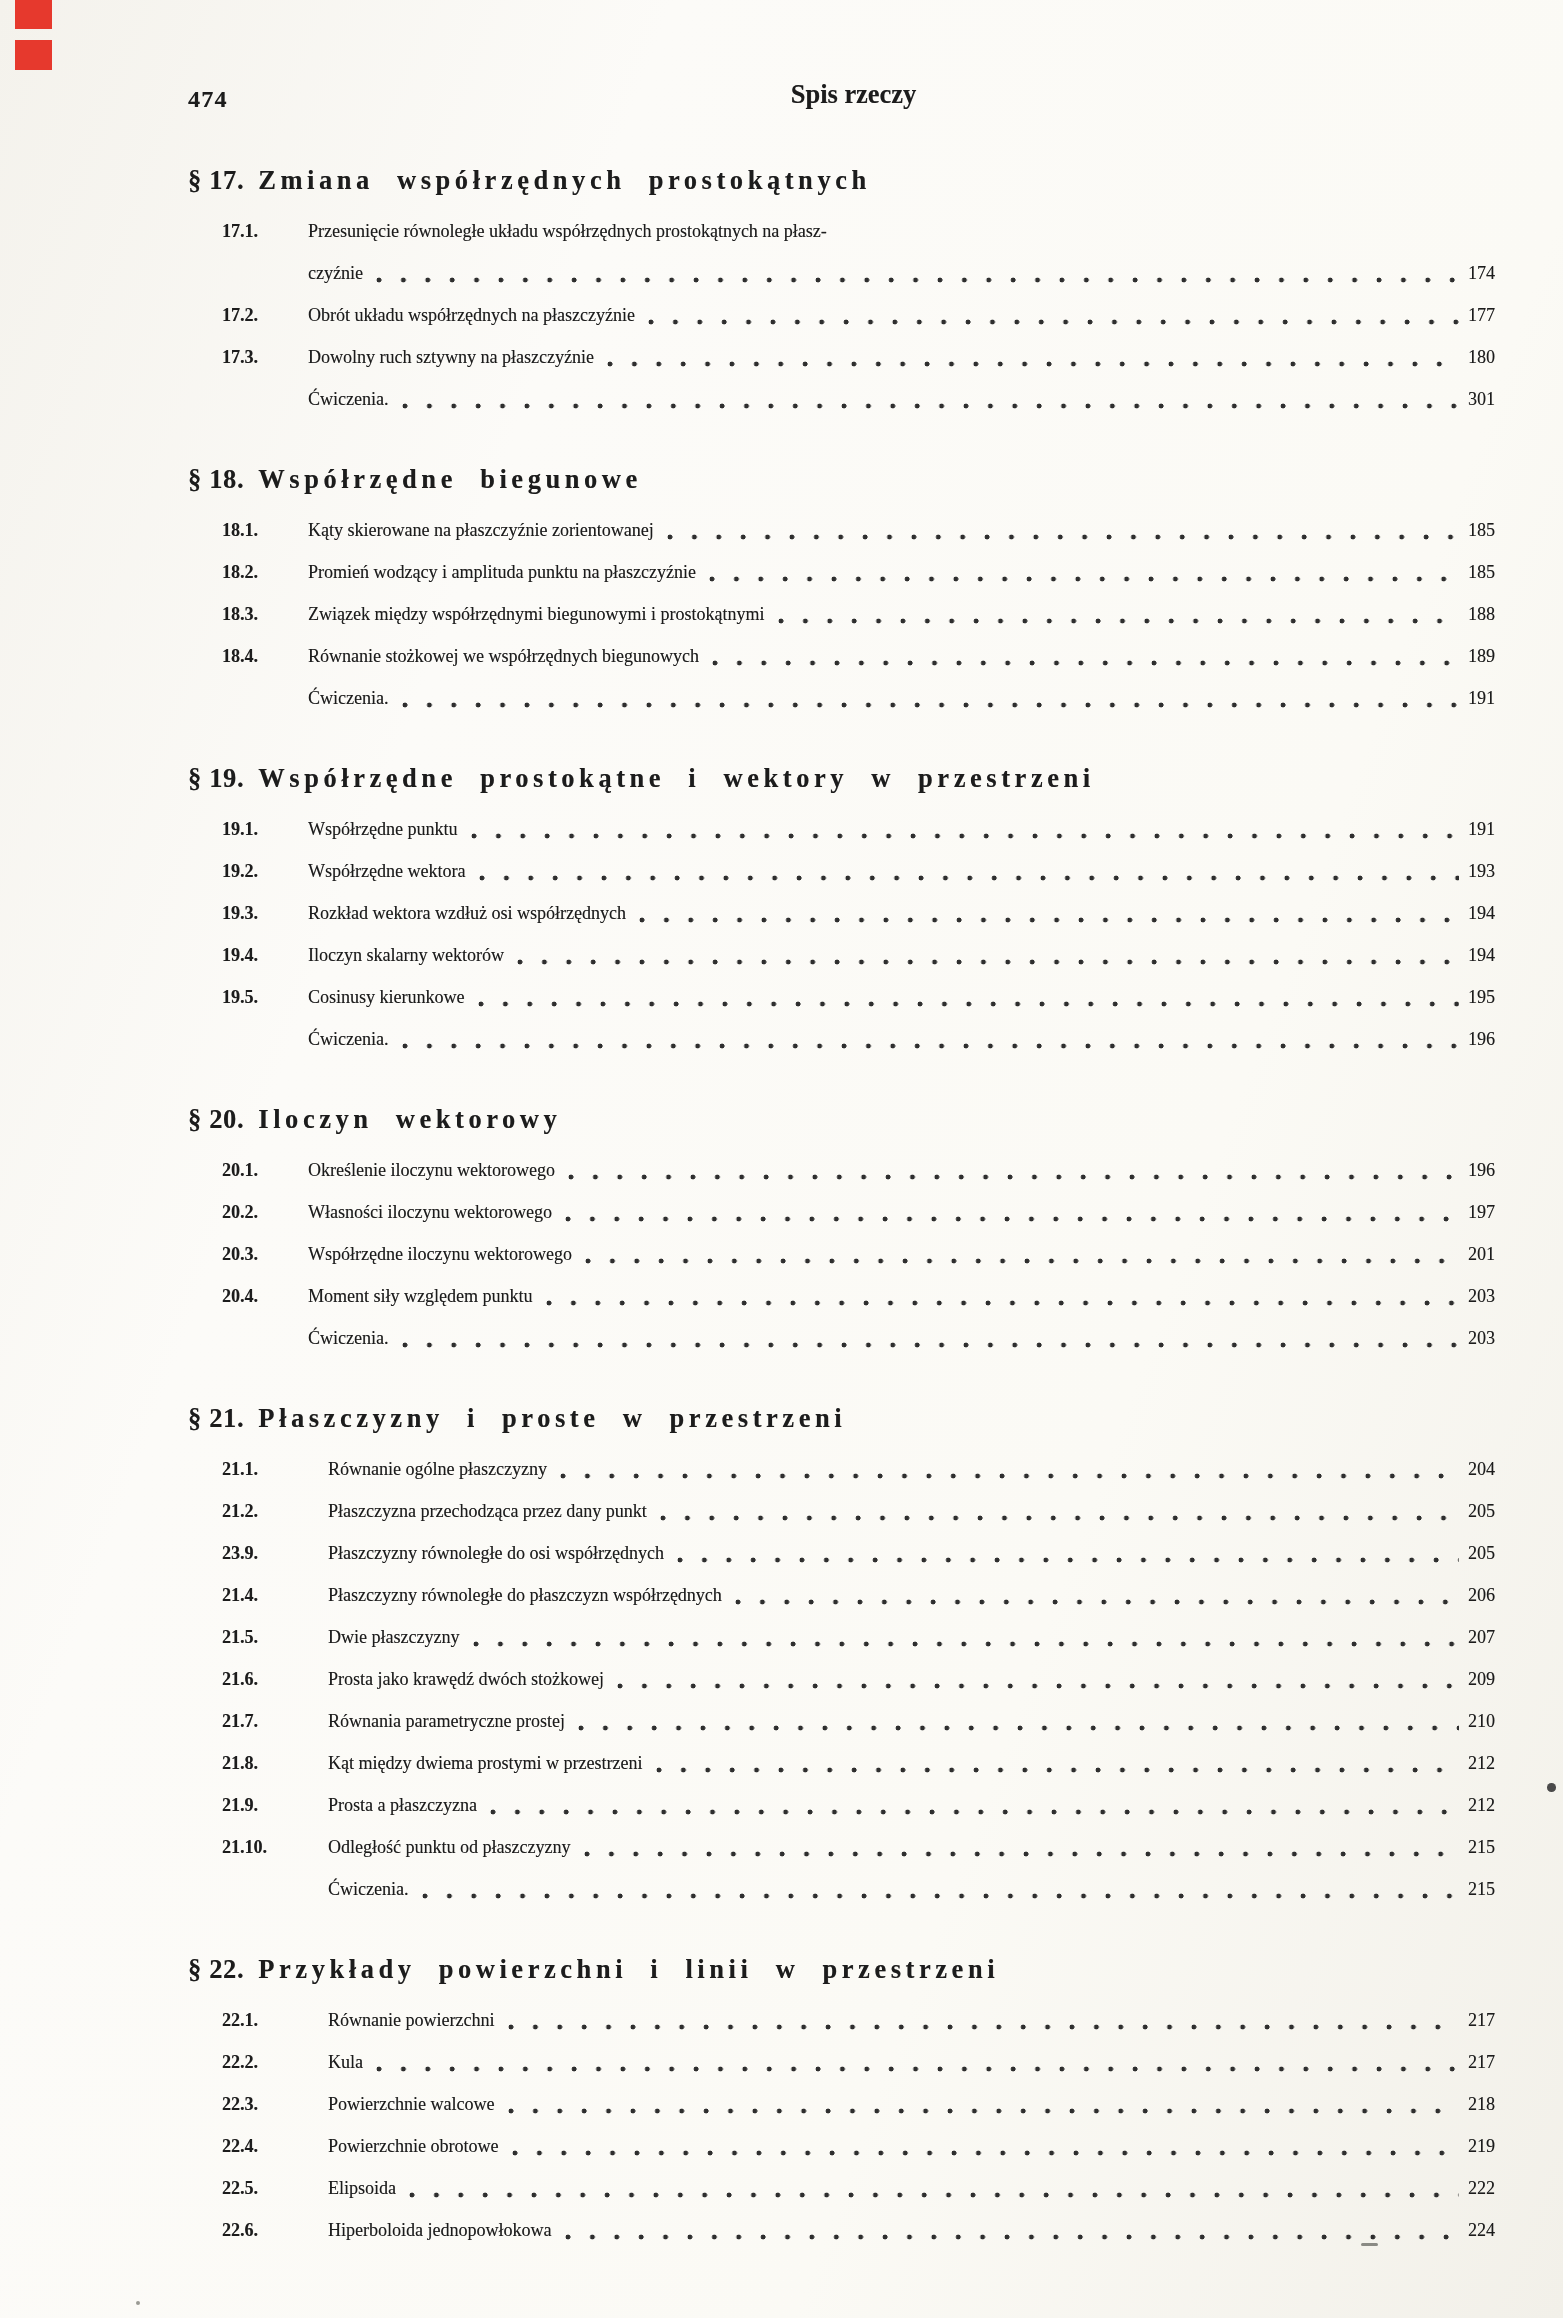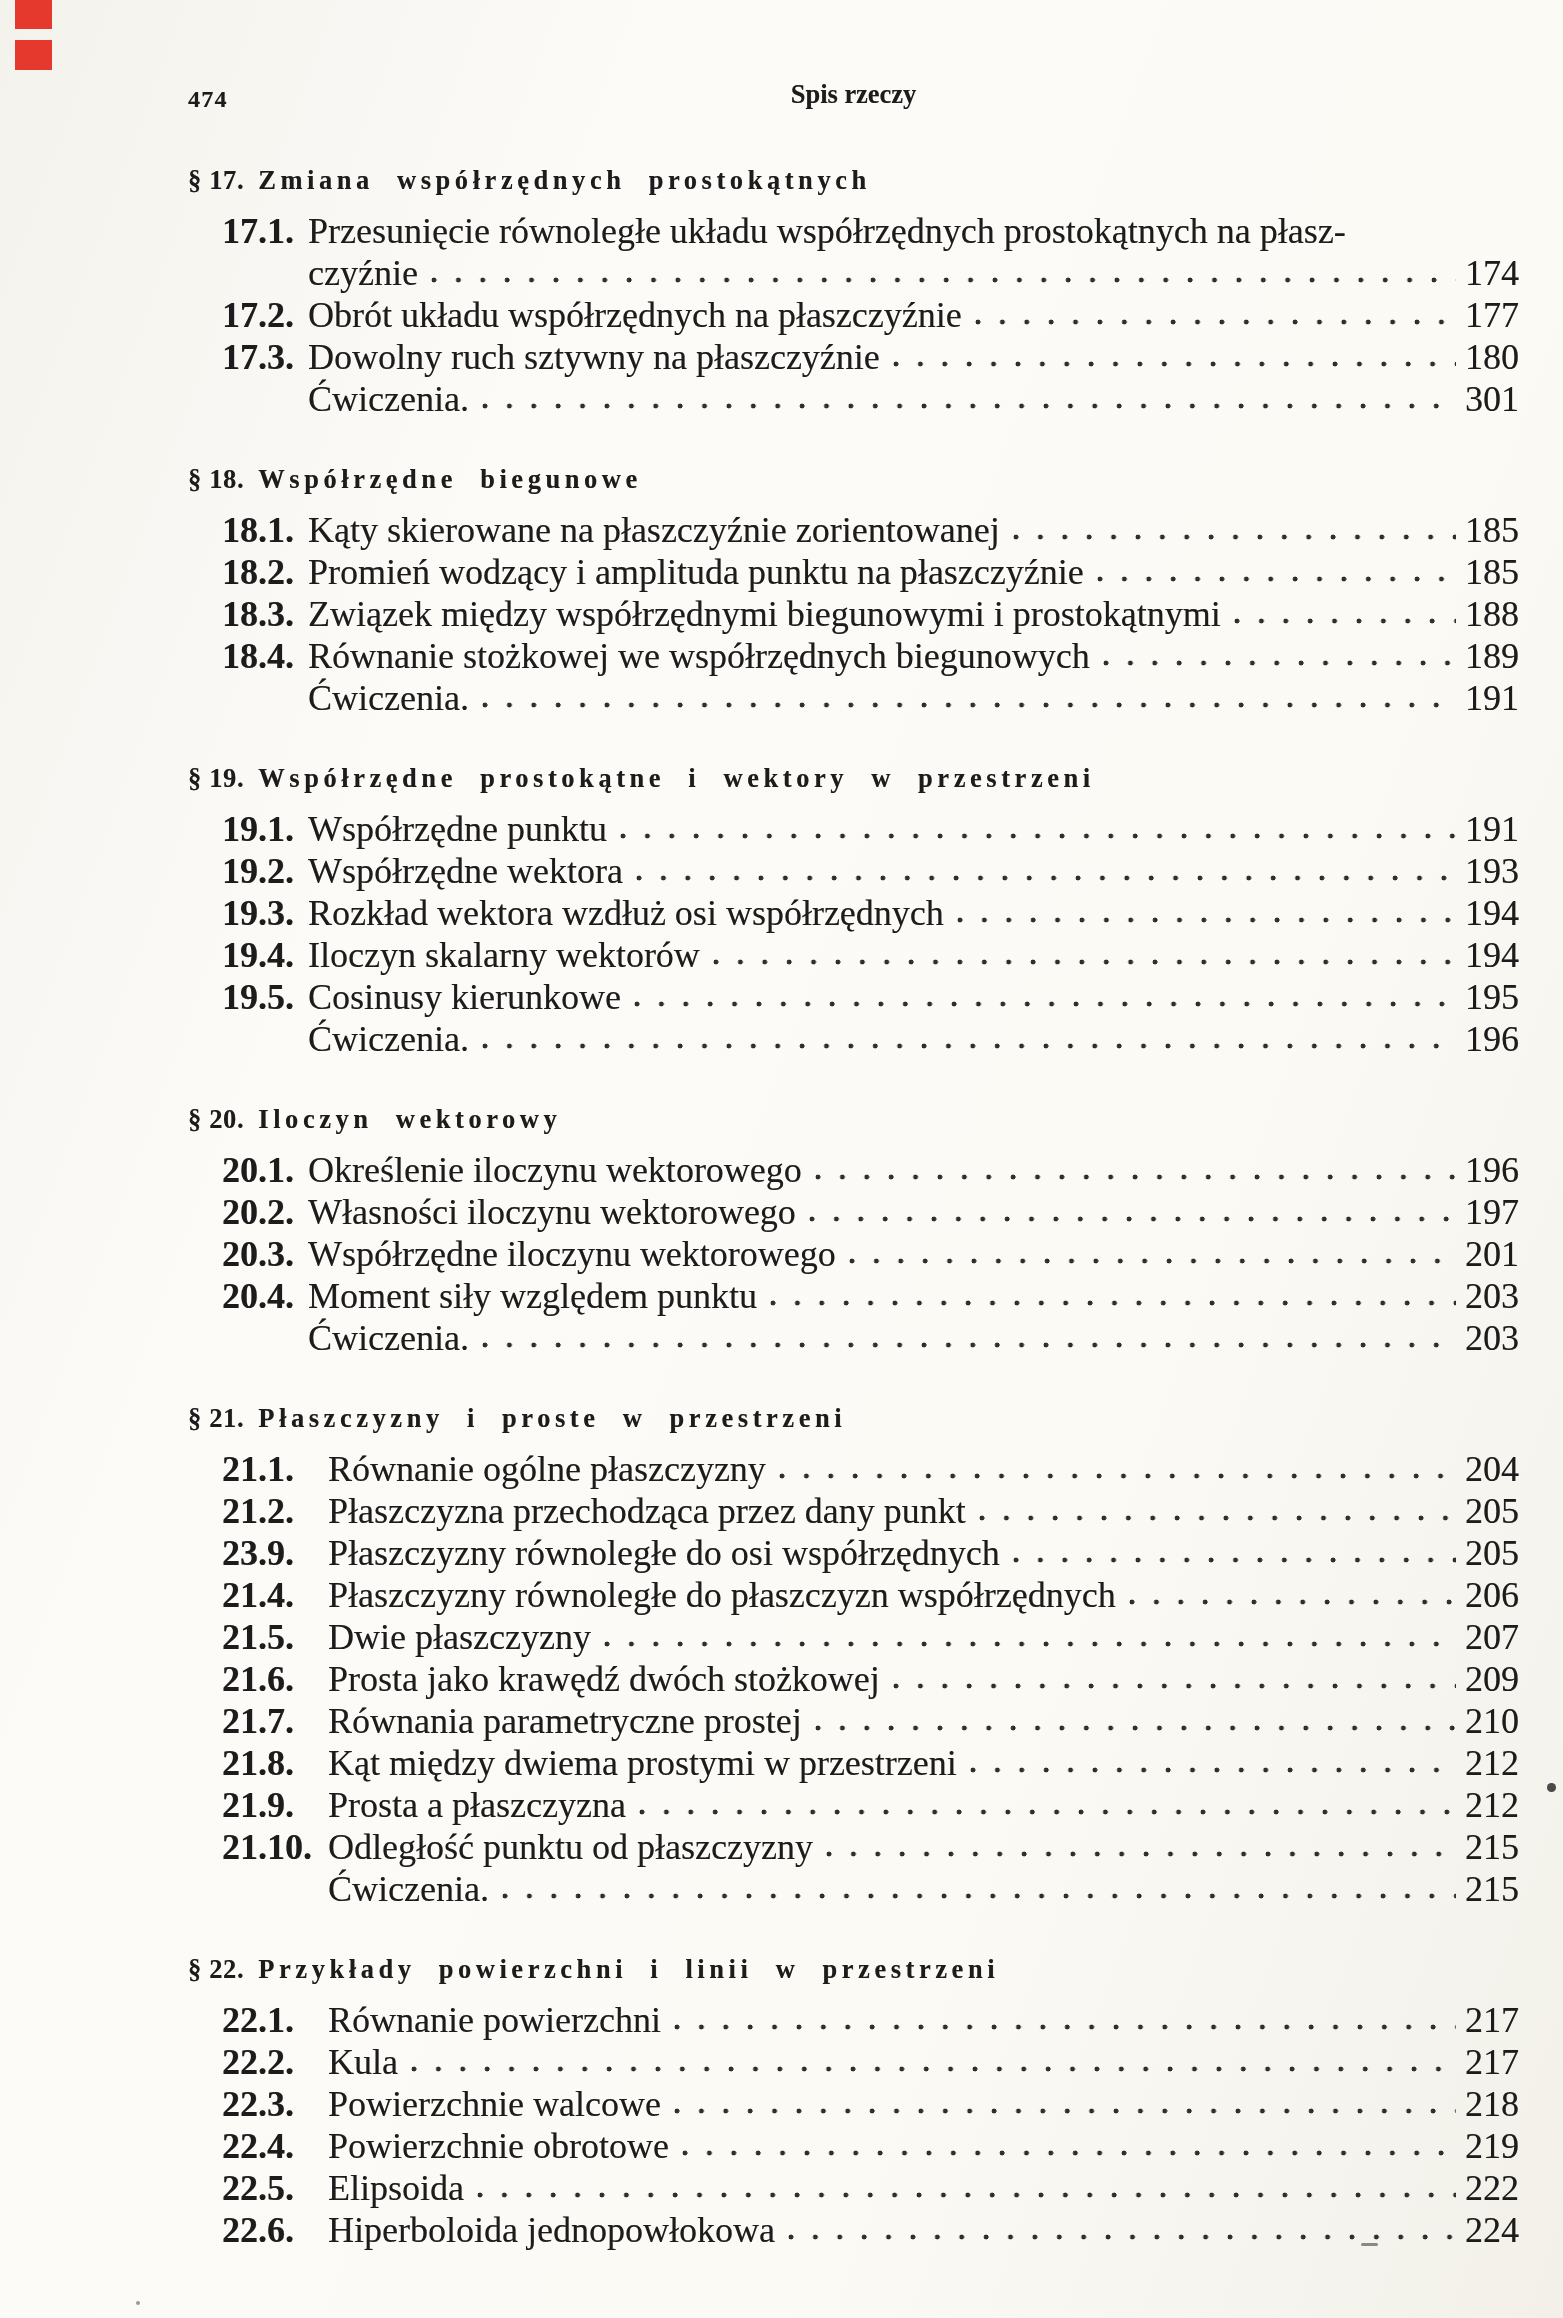--- a/index.html
+++ b/index.html
@@ -40,21 +40,21 @@
     font-size: 26.4px; font-weight: bold; line-height: 44px;
     margin-bottom: 8px;
   }
   .section-label { margin-right: 14px; letter-spacing: 0.7px; }
   .section-title { letter-spacing: 4.6px; word-spacing: 12px; }
 
   
   .toc-row {
     display: flex; align-items: baseline;
     margin-left: 34px;
-    font-size: 36px; line-height: 42px;
+    font-size: 18px; line-height: 42px;
     white-space: nowrap;
   }
   .num { flex: 0 0 74px; font-weight: bold; margin-right: 12px; }
   .wide .num { flex-basis: 94px; }
   .toc-row.cont .num { margin-left: 20px; flex-basis: 54px; }
   .title { flex: 0 1 auto; }
   .leader {
     flex: 1 1 20px;
     height: 6px;
     align-self: center;

